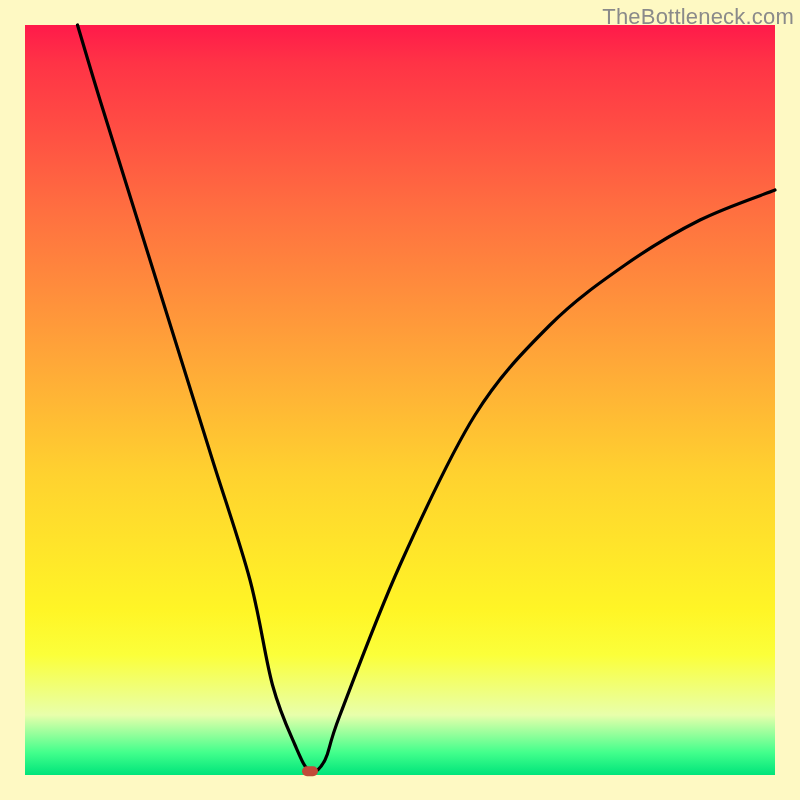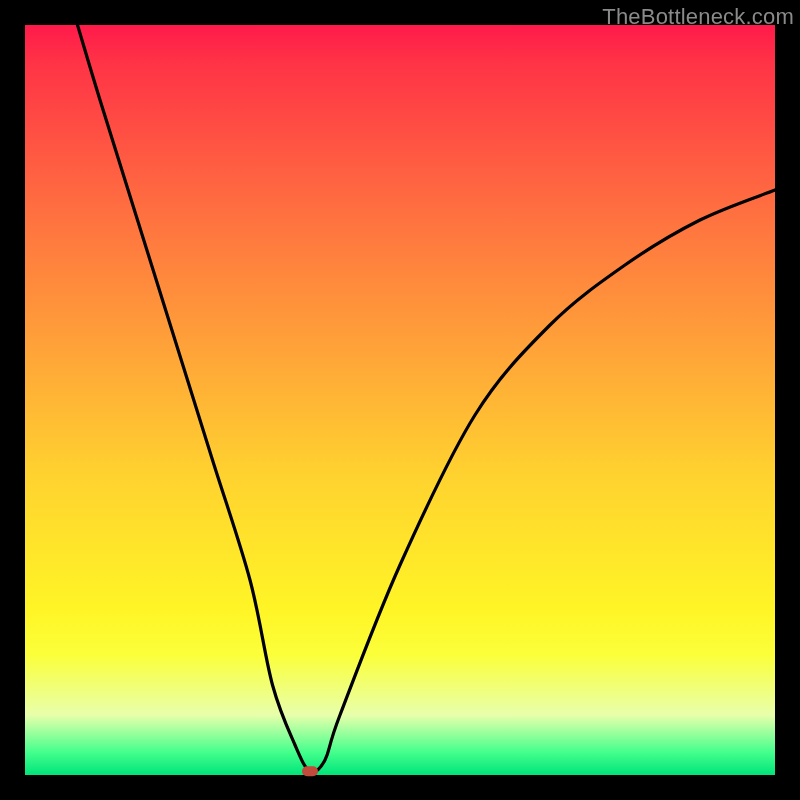--- a/index.html
+++ b/index.html
@@ -4,21 +4,21 @@
 <style>
   body {
     margin: 0;
     padding: 0;
     background: #fff;
   }
   .chart-container {
     width: 800px;
     height: 800px;
     position: relative;
-    background: #000000;
+    background: #fef9c3;
   }
   .plot-area {
     position: absolute;
     left: 25px;
     top: 25px;
     width: 750px;
     height: 750px;
     background: linear-gradient(to bottom,
       #ff1a4a 0%,
       #ff3346 5%,

